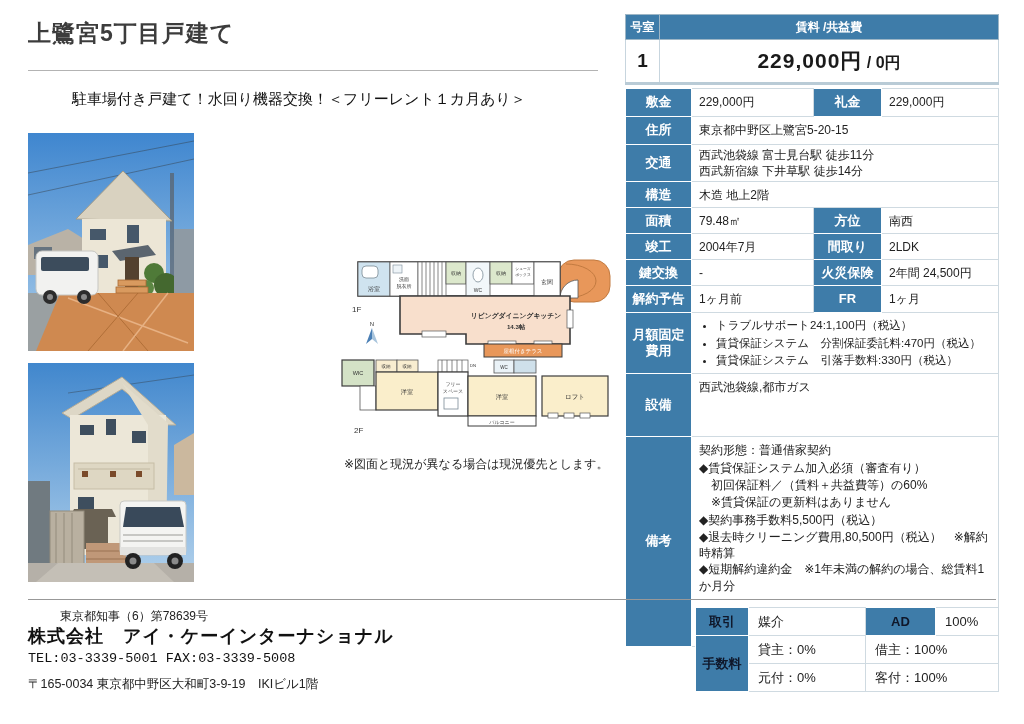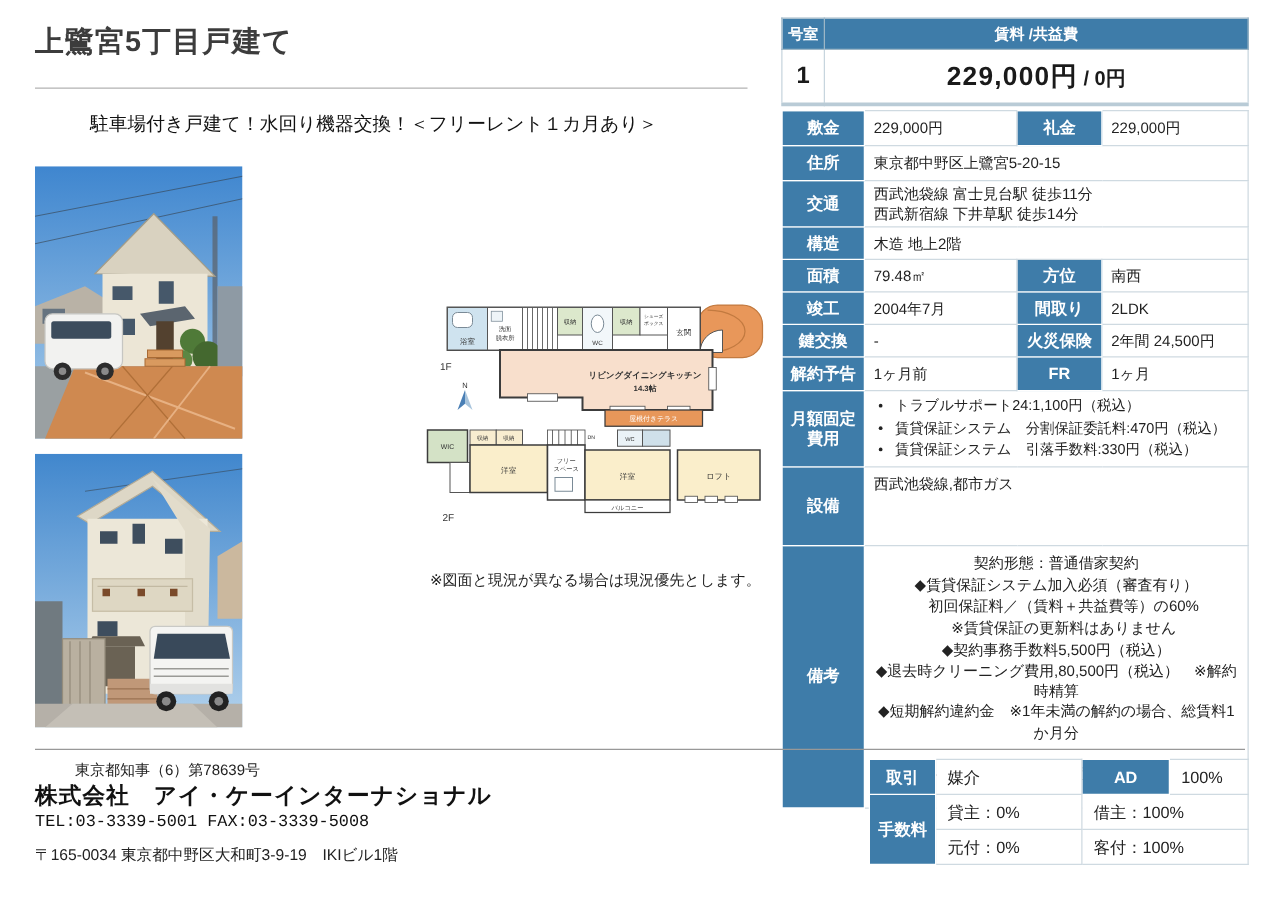--- a/index.html
+++ b/index.html
@@ -11,51 +11,51 @@
   .title{left:28px;top:18px;font-size:23px;font-weight:bold;color:#3c3c3c;letter-spacing:1px;}
   .title-rule{left:28px;top:70px;width:570px;height:0;border-top:1px solid #b3b3b3;}
   .catch{left:28px;top:90px;font-size:15px;color:#111;padding-left:44px;}
 
   
   .photo{border:0;line-height:0;}
   .photo1{left:28px;top:133px;}
   .photo2{left:28px;top:363px;}
 
   
-  .floorplan{left:338px;top:242px;line-height:0;}
+  .floorplan{left:338px;top:258px;line-height:0;}
   .fp-note{left:344px;top:456px;font-size:12px;color:#222;}
 
   
   table{border-collapse:collapse;table-layout:fixed;}
   .rent-table{left:625px;top:14px;width:373px;border:1px solid #9db6c6;border-bottom:3px solid #b9cbd6;}
   .rent-table th{background:#3e7ca9;color:#fff;font-size:12px;font-weight:bold;height:22px;border:1px solid #9db6c6;text-align:center;}
   .rent-table td{background:#fff;height:40px;border:1px solid #c7d5de;text-align:center;vertical-align:middle;color:#1a1a1a;}
   .room-no{font-size:19px;font-weight:bold;}
   .rent-big{font-size:21px;font-weight:bold;letter-spacing:1px;}
   .rent-small{font-size:16px;font-weight:bold;}
 
   
   .detail-table{left:625px;top:88px;width:373px;border:1px solid #c3d2da;font-size:12px;}
   .detail-table th{background:#3e7ca9;color:#fff;font-weight:bold;font-size:13px;border:1px solid #fff;text-align:center;vertical-align:middle;padding:1px 2px;line-height:1.25;}
   .detail-table td{border:1px solid #cfdae1;background:#fff;padding:2px 7px;vertical-align:middle;font-size:12px;color:#222;line-height:1.35;}
   .detail-table td.top{vertical-align:top;padding-top:5px;}
   .monthly-list{margin:2px 0;padding-left:17px;font-size:11.5px;line-height:1.5;}
   .monthly-list li{margin:0;}
   .remarks{font-size:11.5px;line-height:1.5;}
-  .remark-line{min-height:1.45em;white-space:pre-wrap;text-align:center;}
+  .remark-line{min-height:1.45em;white-space:pre-wrap;}
 
   
   .bottom-rule{left:28px;top:599px;width:968px;height:0;border-top:1px solid #989898;}
   .company-license{left:28px;top:608px;font-size:12px;color:#222;margin-left:32px;}
   .company-name{left:28px;top:624px;font-size:18px;font-weight:bold;color:#111;letter-spacing:1px;}
   .company-tel{left:28px;top:651px;font-size:13.5px;color:#111;font-family:"Liberation Mono","DejaVu Sans Mono",monospace;}
   .company-addr{left:28px;top:676px;font-size:12.5px;color:#222;}
 
   .fee-table{left:695px;top:607px;width:303px;border:1px solid #c3d2da;}
-  .fee-table th{background:#3e7ca9;color:#ffffff;font-weight:bold;font-size:13px;border:1px solid #fff;text-align:center;vertical-align:middle;}
+  .fee-table th{background:#3e7ca9;color:#0f172a;font-weight:bold;font-size:13px;border:1px solid #fff;text-align:center;vertical-align:middle;}
   .fee-table td{border:1px solid #cfdae1;background:#fff;font-size:13px;color:#222;padding:0 0 0 9px;height:27px;vertical-align:middle;}
 </style>
 </head>
 <body>
 
 <div class="page">
 
   <div class="abs title">上鷺宮5丁目戸建て</div>
   <div class="abs title-rule"></div>
   <div class="abs catch">駐車場付き戸建て！水回り機器交換！＜フリーレント１カ月あり＞</div>

